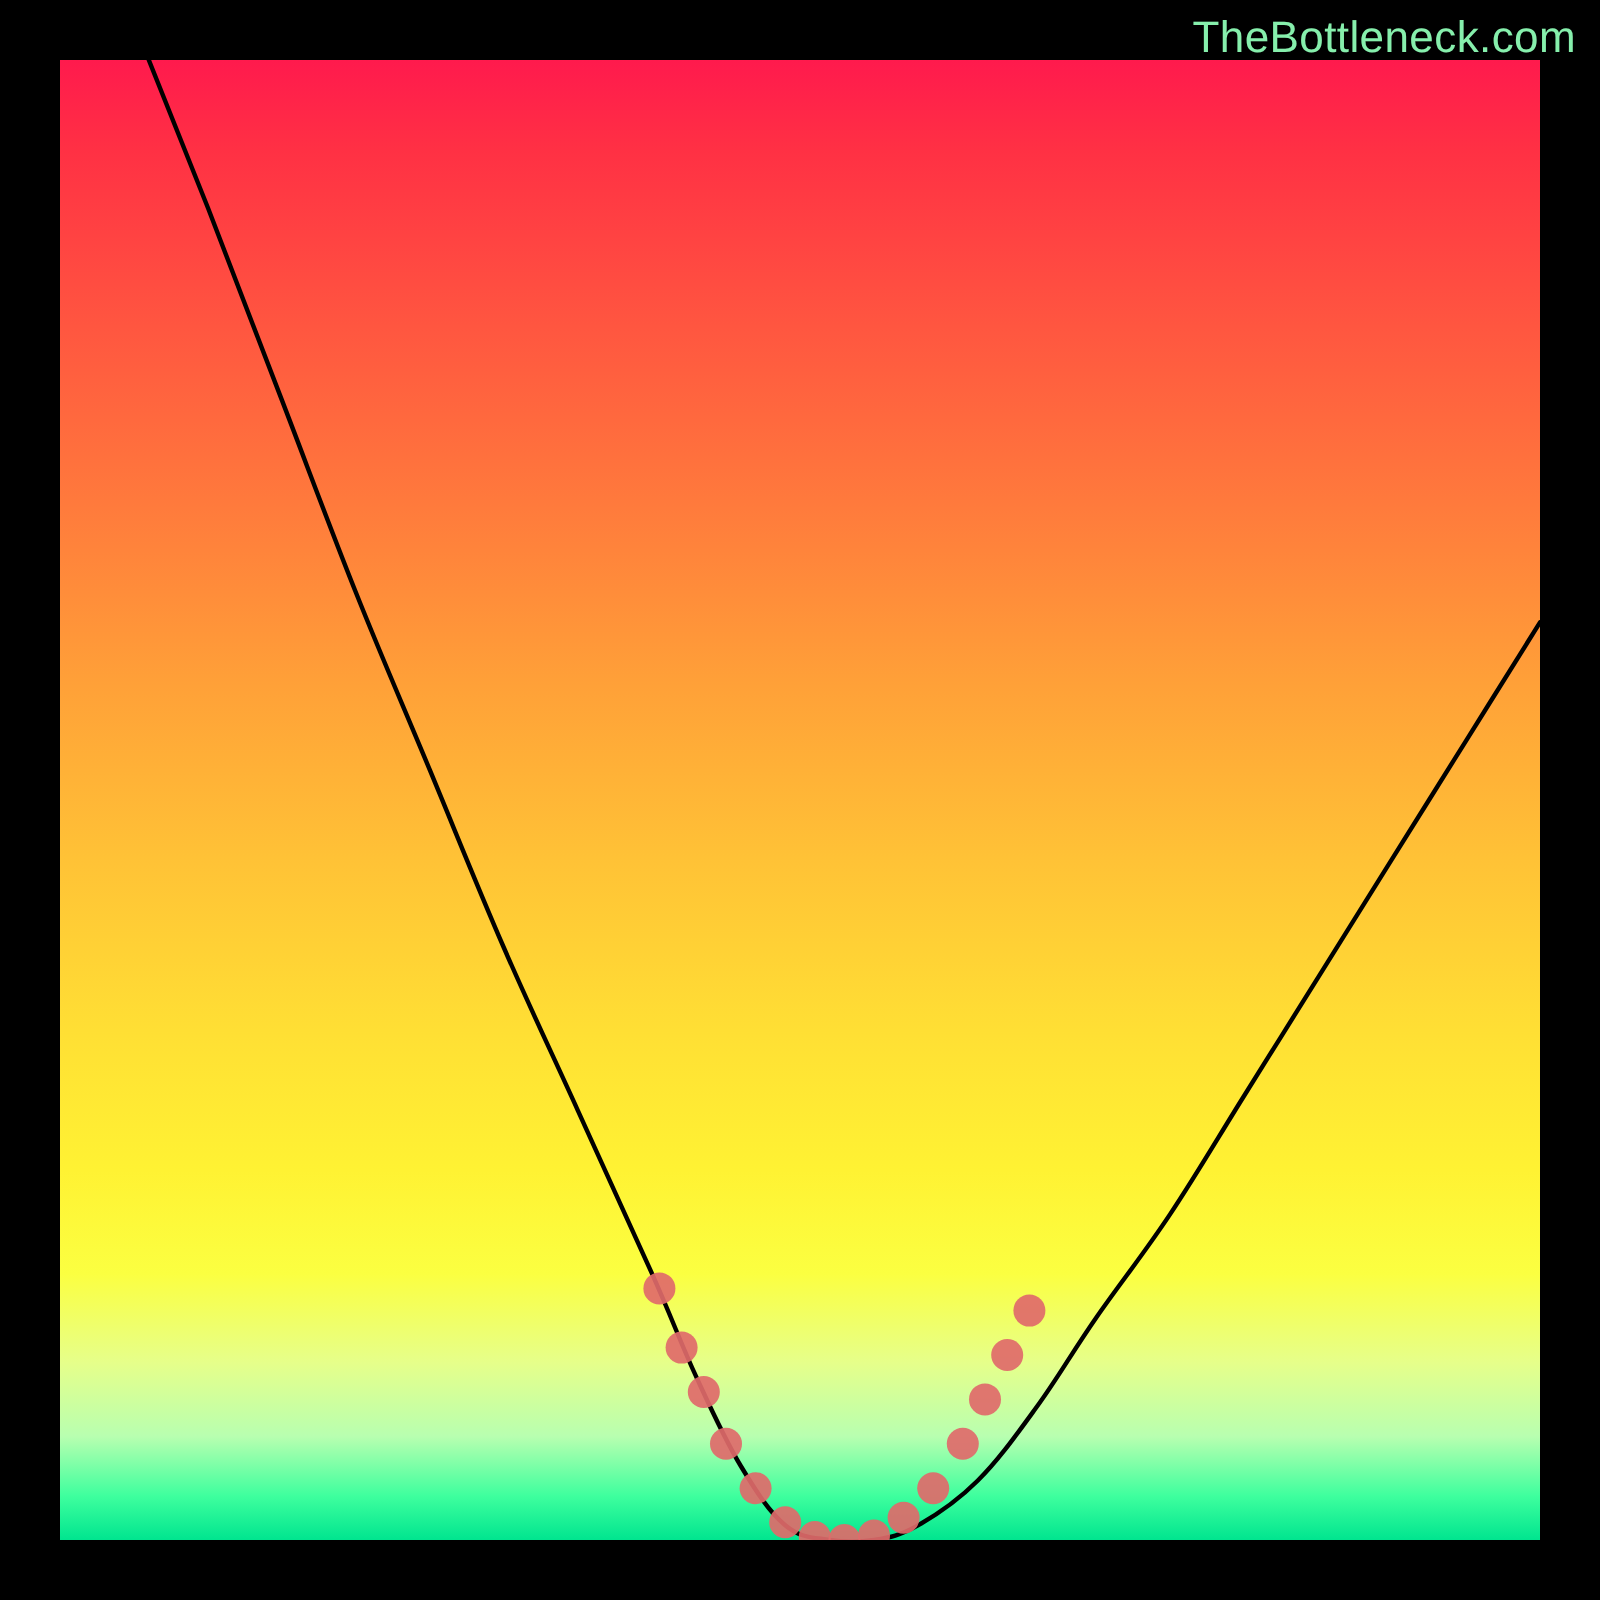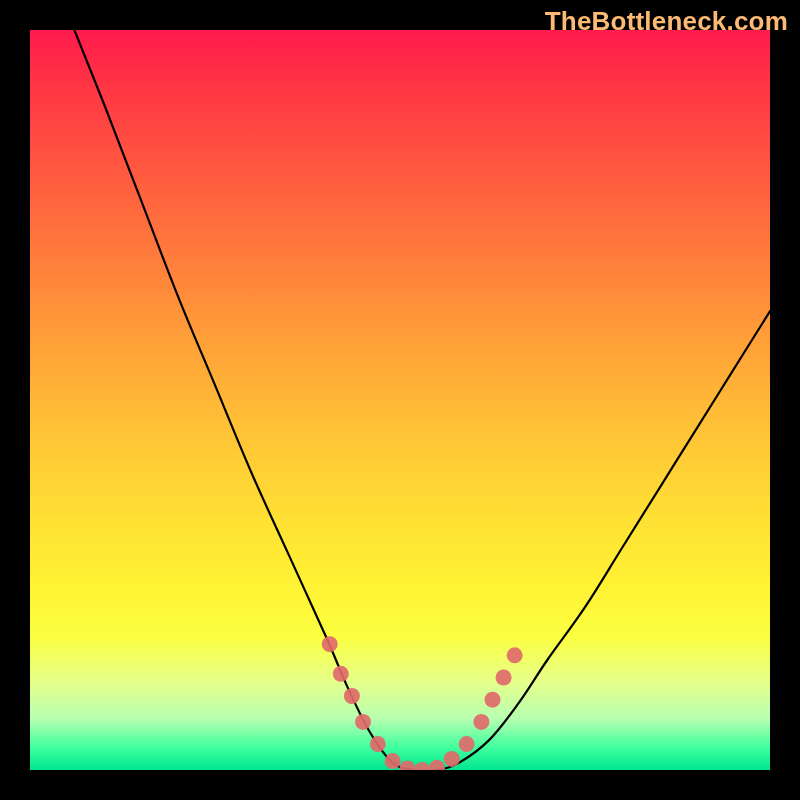--- a/index.html
+++ b/index.html
@@ -30,23 +30,23 @@
       #e6ff8a 88%,
       #b8ffb0 93%,
       #3fff9e 97%,
       #00e58f 100%
     );
   }
   .watermark {
     position: absolute;
     top: 6px;
     right: 12px;
-    color: #fdba74;
-    font-size: 26px;
-    font-weight: 700;
+    color: #86efac;
+    font-size: 22px;
+    font-weight: 400;
     letter-spacing: 0.2px;
     z-index: 5;
   }
   svg.curve {
     position: absolute;
     left: 0;
     top: 0;
     width: 740px;
     height: 740px;
   }

